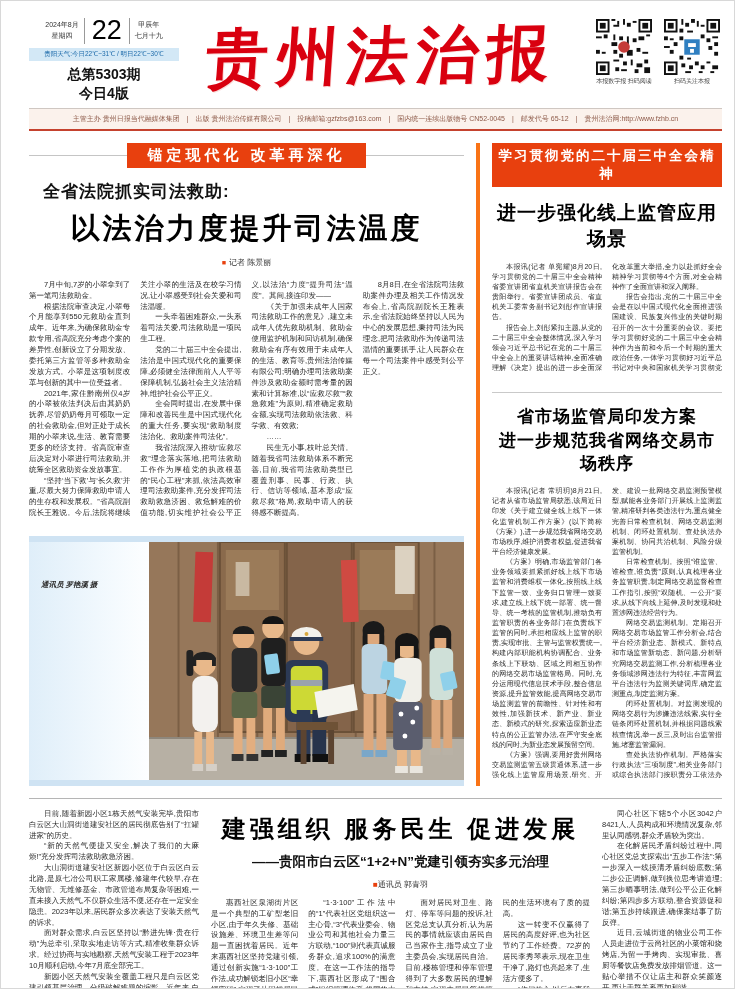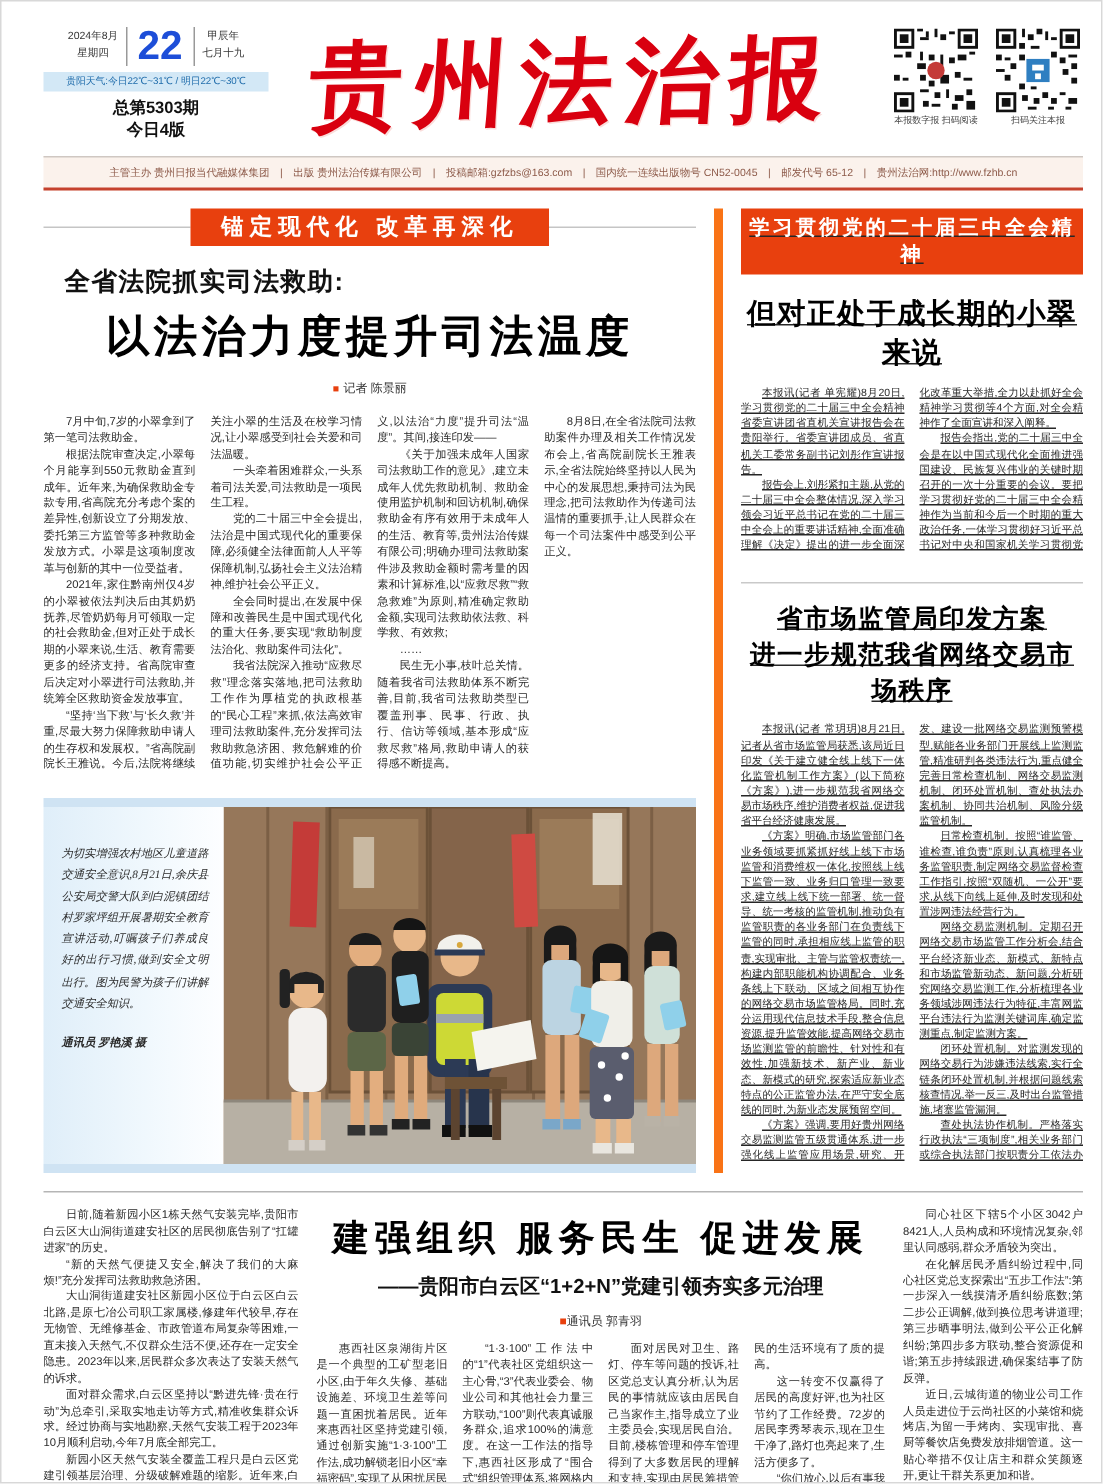--- a/index.html
+++ b/index.html
@@ -9,41 +9,41 @@
     border:1px solid #d8d8d8;overflow:hidden;
     padding:12px 12px 8px 28px;
     font-family:"Liberation Sans", sans-serif;color:#262626;
   }
   
   .masthead{display:grid;grid-template-columns:150px 1fr 138px;align-items:flex-start;column-gap:10px;}
   .datebox{font-size:7px;color:#333;margin-top:4px;}
   .datebox-top{display:flex;align-items:center;justify-content:center;gap:5px;}
   .datebox-col{text-align:center;line-height:1.5;}
   .datebox-sep{width:1px;height:26px;background:#999;}
-  .big-day{font-size:27px;font-weight:bold;color:#1d4ed8;line-height:1;padding:0 2px;}
+  .big-day{font-size:27px;font-weight:normal;color:#000000;line-height:1;padding:0 2px;}
   .weatherbar{margin-top:4px;background:#d3e8f6;color:#1f6cab;font-size:6.5px;text-align:center;padding:2px 0;white-space:nowrap;}
-  .issue{margin-top:4px;text-align:center;font-weight:bold;font-size:11px;line-height:1.35;color:#111;}
+  .issue{margin-top:4px;text-align:center;font-weight:bold;font-size:14px;line-height:1.35;color:#111;}
   .paper-title{
     text-align:center;color:#d9000f;font-family:"Liberation Serif", serif;
     font-weight:900;font-size:62px;line-height:86px;letter-spacing:8px;white-space:nowrap;
     transform:skewX(-5deg) rotate(-1deg);text-shadow:1px 1px 0 #e5534b33;
   }
   .qr-area{display:flex;gap:8px;justify-content:flex-end;margin-top:6px;}
   .qr-item{width:60px;text-align:center;}
   .qr-item svg{width:56px;height:56px;display:block;margin:0 auto;}
   .qr-cap{font-size:6px;color:#444;line-height:1.5;margin-top:2px;}
   .info-strip{
     margin-top:5px;border-top:1px solid #cfc7c2;border-bottom:2px solid #c5422e;
     background:#fbf2ec;color:#8d5a49;font-size:7px;text-align:center;padding:5px 4px;
     white-space:nowrap;overflow:hidden;
   }
   
   .content{display:grid;grid-template-columns:447px 1fr;column-gap:0;margin-top:12px;}
   .left-sec{padding-right:12px;}
-  .right-sec{border-left:6px solid #f97316;padding-left:12px;text-decoration:underline;}
+  .right-sec{border-left:4px solid #f97316;padding-left:12px;}
   
   .banner-row{display:flex;align-items:center;}
   .banner-row .line{flex:1;border-top:1px solid #c5c5c5;}
   .banner-box{
     background:#e8400e;color:#fff;font-weight:bold;font-size:15px;
     padding:3px 20px;letter-spacing:4px;white-space:nowrap;
   }
   .right-banner{
     background:#e8400e;color:#fff;font-weight:bold;font-size:13.5px;
     text-align:center;padding:4px 0;letter-spacing:2px;
@@ -249,21 +249,20 @@
           <p>《关于加强未成年人国家司法救助工作的意见》,建立未成年人优先救助机制、救助金使用监护机制和回访机制,确保救助金有序有效用于未成年人的生活、教育等,贵州法治传媒有限公司;明确办理司法救助案件涉及救助金额时需考量的因素和计算标准,以“应救尽救”“救急救难”为原则,精准确定救助金额,实现司法救助依法救、科学救、有效救;</p>
           <p>……</p>
           <p>民生无小事,枝叶总关情。随着我省司法救助体系不断完善,目前,我省司法救助类型已覆盖刑事、民事、行政、执行、信访等领域,基本形成“应救尽救”格局,救助申请人的获得感不断提高。</p>
           <p>8月8日,在全省法院司法救助案件办理及相关工作情况发布会上,省高院副院长王雅表示,全省法院始终坚持以人民为中心的发展思想,秉持司法为民理念,把司法救助作为传递司法温情的重要抓手,让人民群众在每一个司法案件中感受到公平正义。</p>
         </div>
 
       <div class="photo-block">
         <div class="photo-bar"></div>
         <div class="photo-row">
           <div class="photo-caption">
-            <span>为切实增强农村地区儿童道路交通安全意识,8月21日,余庆县公安局交警大队到白泥镇团结村罗家坪组开展暑期安全教育宣讲活动,叮嘱孩子们养成良好的出行习惯,做到安全文明出行。图为民警为孩子们讲解交通安全知识。</span>
             <div class="photo-credit">通讯员 罗艳溪 摄</div>
           </div>
           <div class="photo-frame">
             <svg viewBox="0 0 320 238" preserveAspectRatio="none" aria-hidden="true">
               <rect width="320" height="238" fill="#96775a"></rect>
               <g stroke="#7b5f45" stroke-width="2">
                 <line x1="30" y1="0" x2="30" y2="238"></line>
                   <line x1="70" y1="0" x2="70" y2="238"></line>
                 <line x1="110" y1="0" x2="110" y2="238"></line>
                   <line x1="210" y1="0" x2="210" y2="238"></line>
@@ -361,21 +360,21 @@
             </svg>
           </div>
         </div>
         <div class="photo-bar"></div>
       </div>
     </div>
 
     <div class="right-sec">
       <div class="right-banner">学习贯彻党的二十届三中全会精神</div>
 
-      <div class="r-headline">但对正处于成长期的小翠来说</div>
+      <div class="r-headline">进一步强化线上监管应用场景</div>
       <div class="bodytext cols2a">
           <p>本报讯(记者 单宪耀)8月20日,学习贯彻党的二十届三中全会精神省委宣讲团省直机关宣讲报告会在贵阳举行。省委宣讲团成员、省直机关工委常务副书记刘彤作宣讲报告。</p>
           <p>报告会上,刘彤紧扣主题,从党的二十届三中全会整体情况,深入学习领会习近平总书记在党的二十届三中全会上的重要讲话精神,全面准确理解《决定》提出的进一步全面深化改革重大举措,全力以赴抓好全会精神学习贯彻等4个方面,对全会精神作了全面宣讲和深入阐释。</p>
           <p>报告会指出,党的二十届三中全会是在以中国式现代化全面推进强国建设、民族复兴伟业的关键时期召开的一次十分重要的会议。要把学习贯彻好党的二十届三中全会精神作为当前和今后一个时期的重大政治任务,一体学习贯彻好习近平总书记对中央和国家机关学习贯彻党的二十届三中全会精神、推动机关党建高质量发展的重要指示精神,衷心拥护“两个确立”,忠诚践行“两个维护”,坚决把思想和行动统一到全会精神上来,坚持以高标准深化机关党的建设,全面提高机关党建质量,在以高质量党建促进高质量发展中展现新担当新作为。</p>
         </div>
 
       <div class="r-divider"></div>
 
       <div class="r-headline2">
         <div>省市场监管局印发方案</div>

